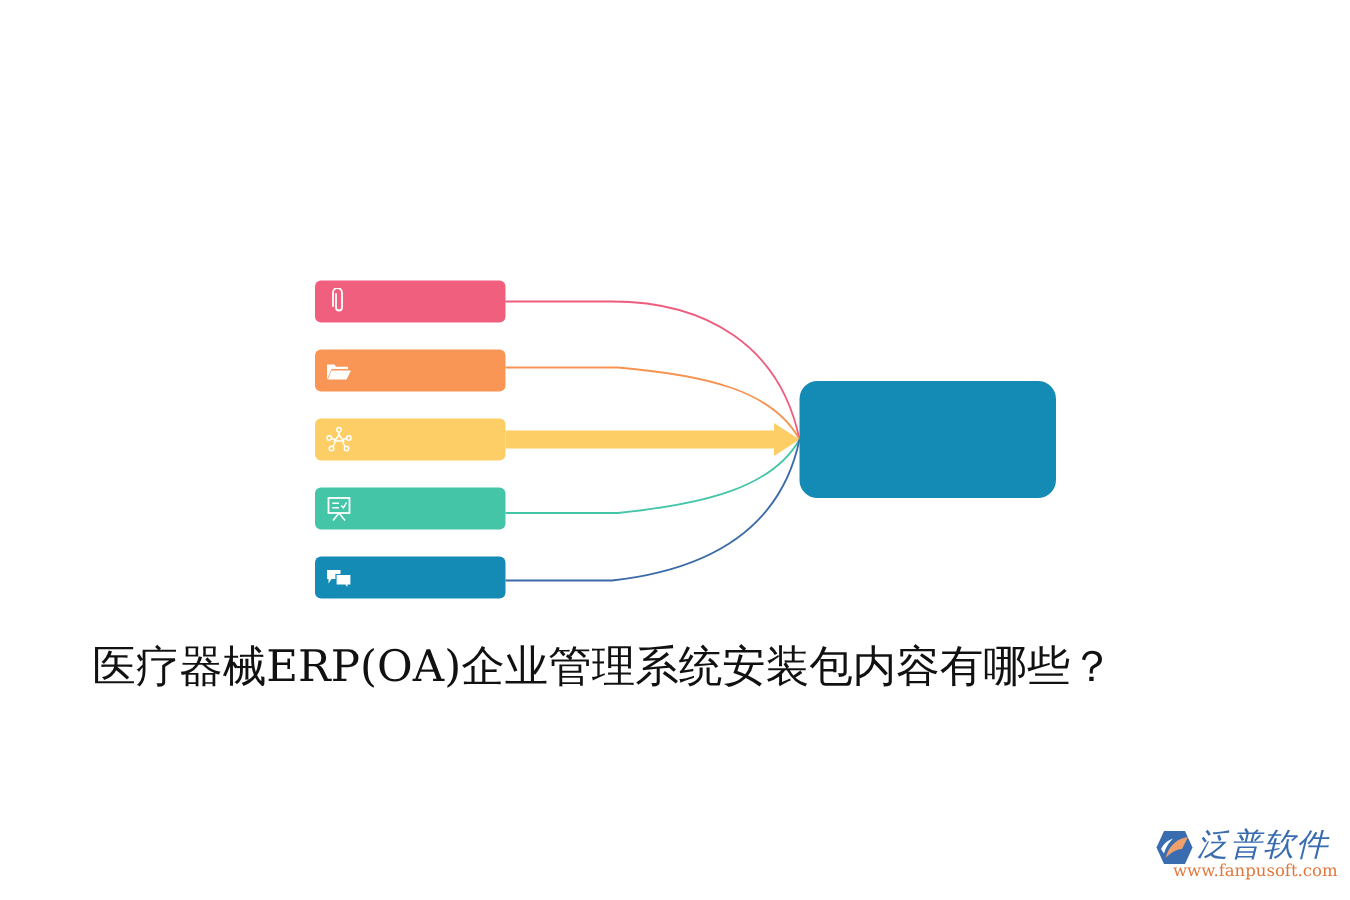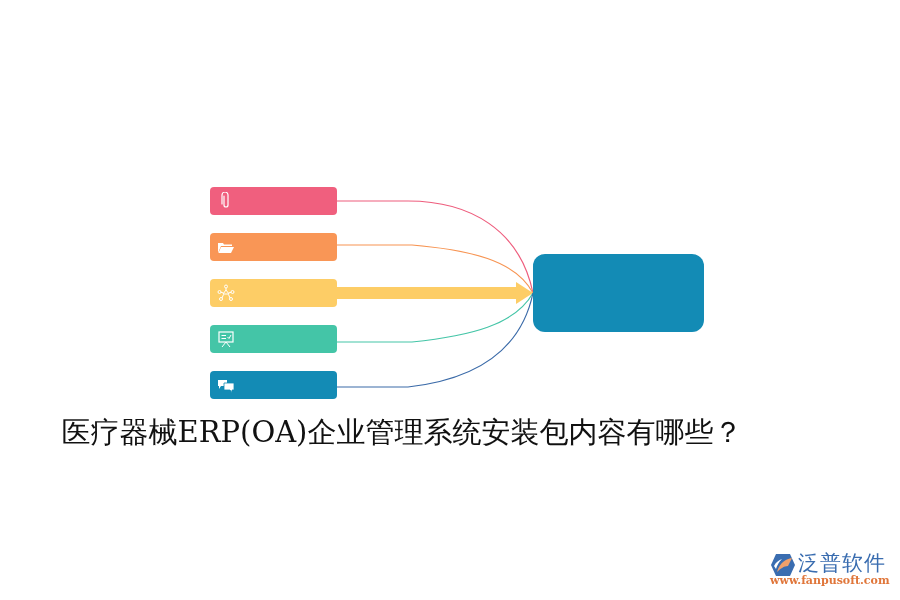--- a/index.html
+++ b/index.html
@@ -1,24 +1,24 @@
 <!DOCTYPE html>
 <html><head>
   <meta charset="utf-8">
   <style>
     html, body { margin: 0; padding: 0; background: #ffffff; }
     body { width: 900px; height: 600px; position: relative; overflow: hidden; font-family: "DejaVu Serif", "Liberation Serif", serif; }
     .node { position: absolute; left: 210px; width: 127px; height: 28px; border-radius: 4px; }
     .node .ico { position: absolute; left: 7px; top: 5px; width: 18px; height: 18px; }
     .hub { position: absolute; left: 533px; top: 254px; width: 171px; height: 78px; border-radius: 12px; }
     svg.links { position: absolute; left: 0; top: 0; }
-    .title { position: absolute; left: 0; top: 412px; width: 804px; text-align: center; font-size: 29px; line-height: 40px; color: #111; letter-spacing: 0px; }
+    .title { position: absolute; left: 0; top: 424px; width: 804px; text-align: center; font-size: 29px; line-height: 40px; color: #111; letter-spacing: 0px; }
     .logo { position: absolute; left: 766px; top: 552px; width: 130px; height: 36px; }
-    .logo .brand { position: absolute; left: 32px; top: -3px; font-family: "DejaVu Sans", "Liberation Sans", sans-serif; font-size: 21px; color: #3a6db0; letter-spacing: 1px; }
-    .logo .url { position: absolute; left: 4px; top: 22px; font-family: "DejaVu Serif", "Liberation Serif", serif; font-size: 11px; color: #e0763a; font-weight: bold; }
+    .logo .brand { position: absolute; left: 32px; top: -3px; font-family: "DejaVu Sans", "Liberation Sans", sans-serif; font-size: 21px; color: #3a6db0; letter-spacing: 1px; font-style: italic; }
+    .logo .url { position: absolute; left: 16px; top: 22px; font-family: "DejaVu Serif", "Liberation Serif", serif; font-size: 11px; color: #e0763a; }
   </style>
 </head>
 <body>
 
 <svg class="links" width="900" height="600">
   <path d="M337 201 L408 201 C470 201 520 230 533 293" fill="none" stroke="#ee5d7d" stroke-width="1.2"></path>
   <path d="M337 245 L412 245 C470 250 515 260 533 293" fill="none" stroke="#f79452" stroke-width="1.2"></path>
   <rect x="337" y="287" width="183" height="12" fill="#fdcd66"></rect>
   <polygon points="516,282 533,293 516,304" fill="#fdcd66"></polygon>
   <path d="M337 342 L412 342 C470 336 515 325 533 293" fill="none" stroke="#44c5a7" stroke-width="1.2"></path>

